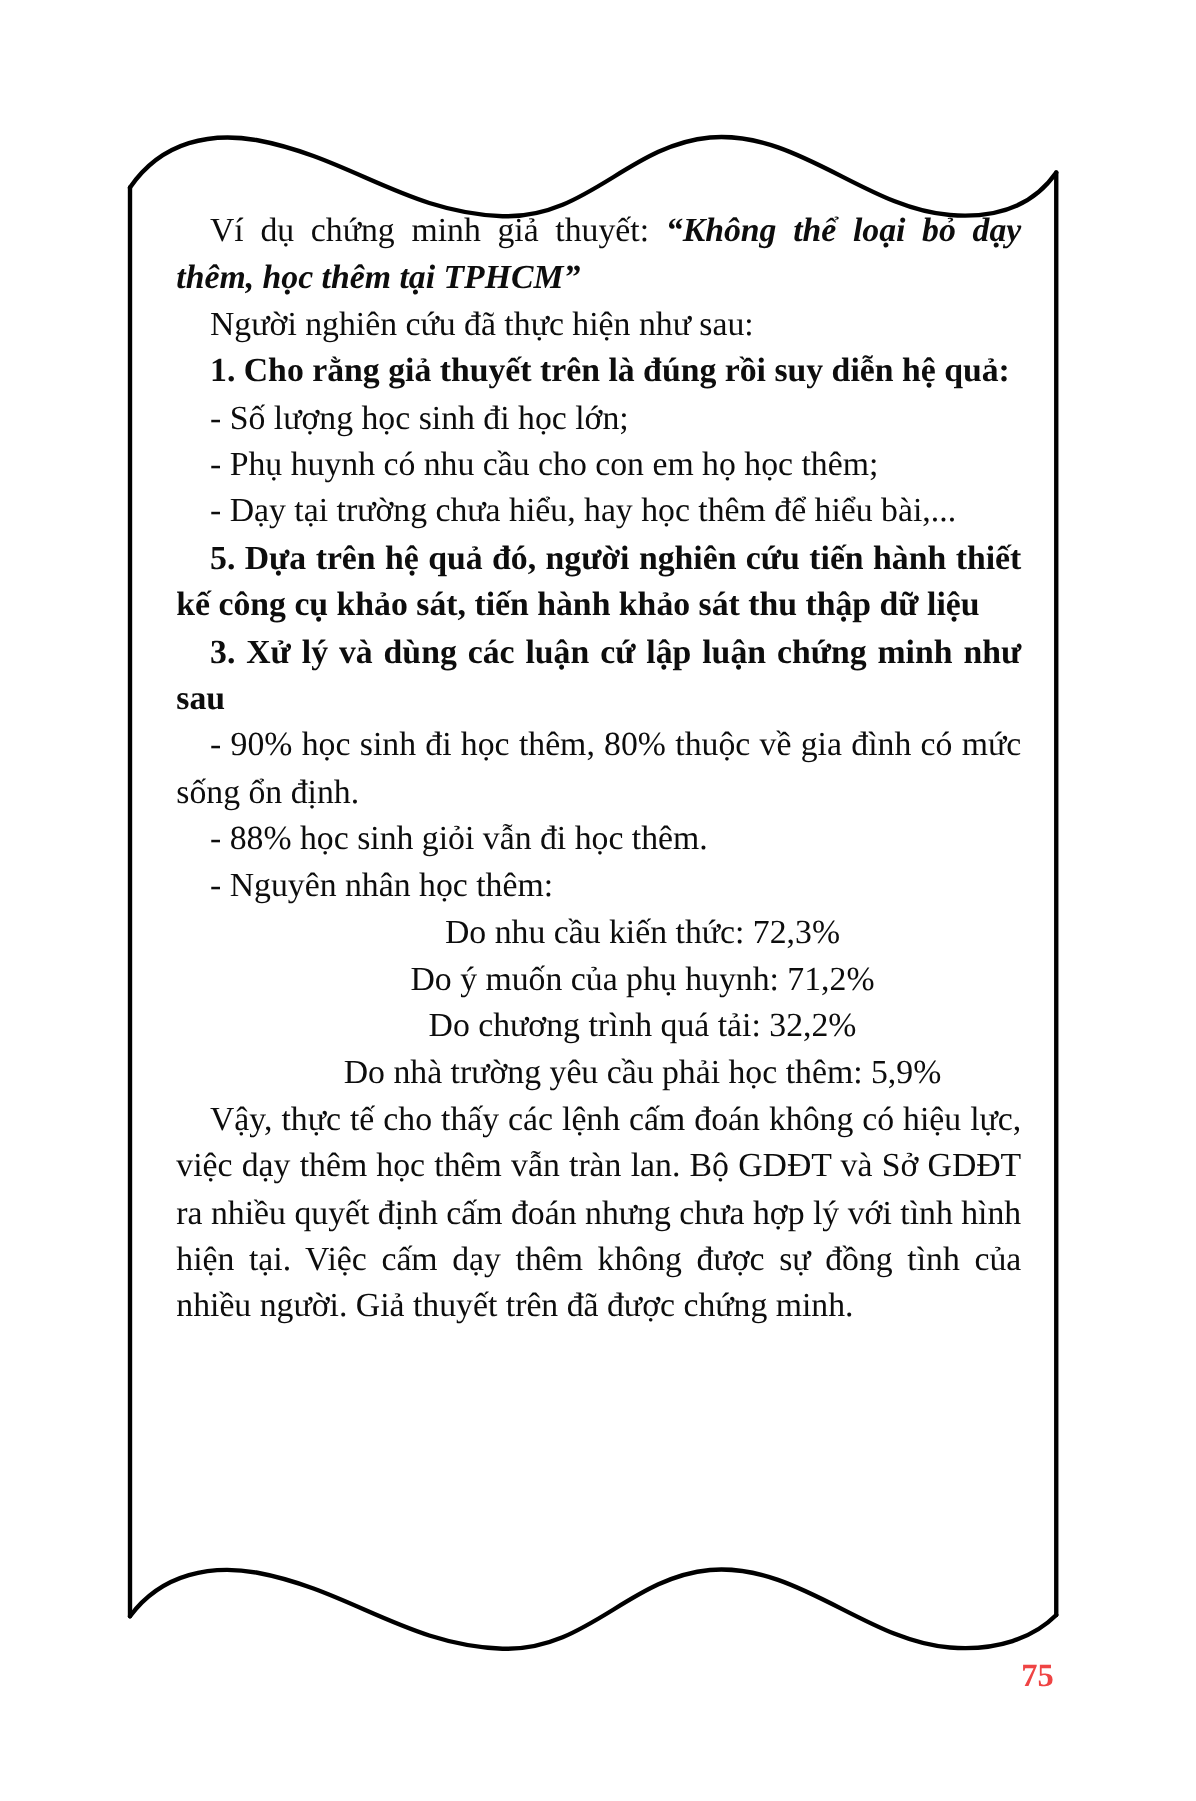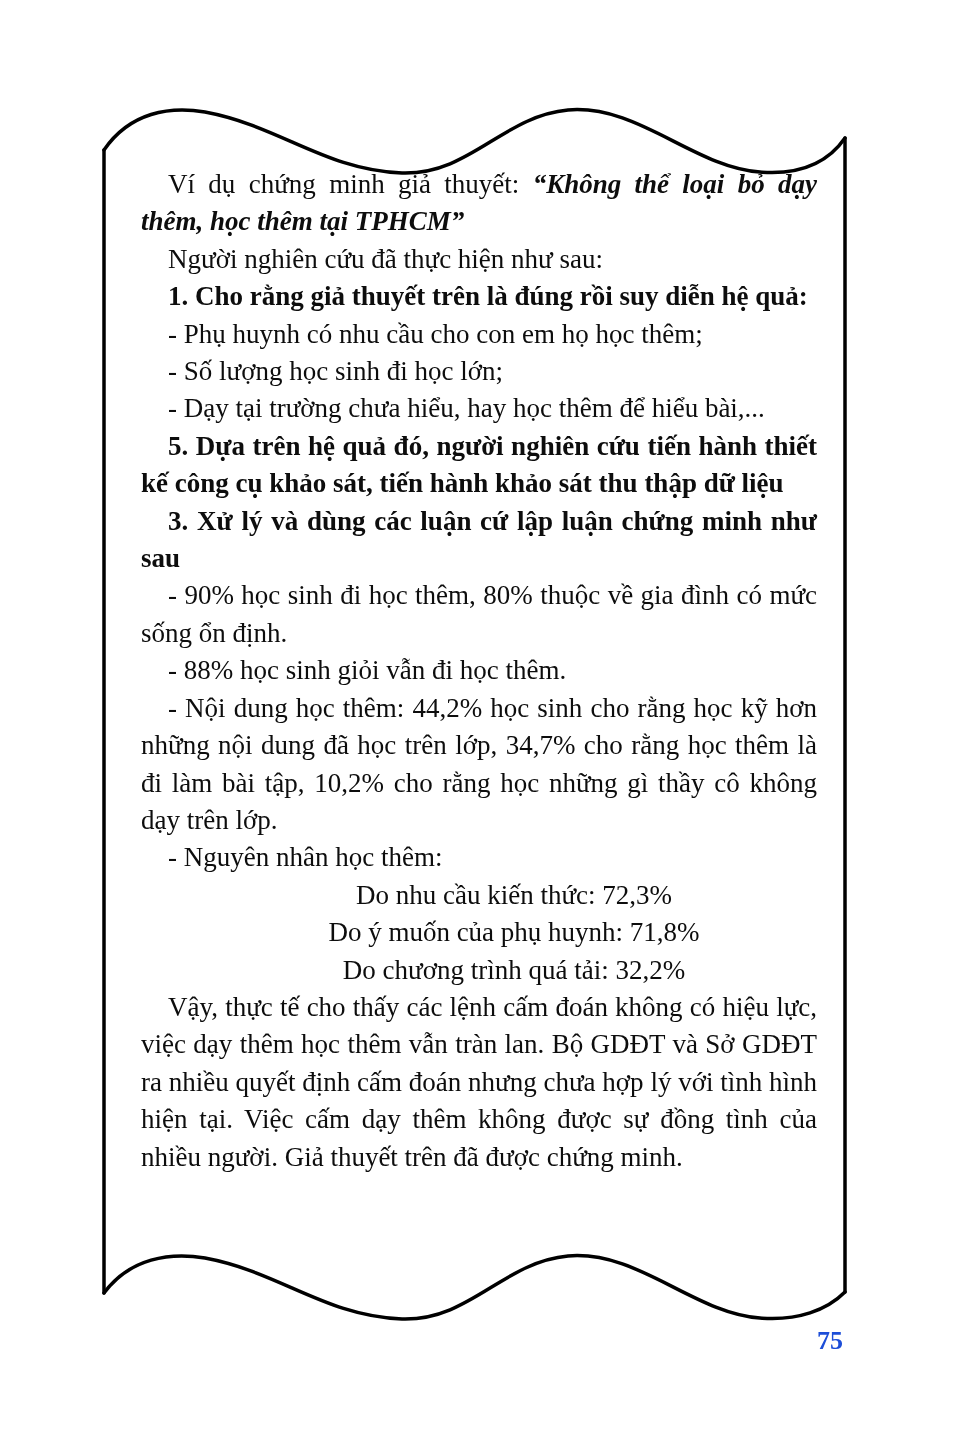--- a/index.html
+++ b/index.html
@@ -50,21 +50,21 @@
     text-indent: 0;
     padding-left: 70px;
     text-align: center;
   }
   .page-number {
     position: absolute;
     top: 1326px;
     right: 114px;
     font-size: 26px;
     font-weight: bold;
-    color: #1d4ed8;
+    color: #ef4444;
   }
 </style>
 </head>
 <body>
 
 <div class="page">
 
   <svg class="border-svg" viewBox="0 0 957 1441" xmlns="http://www.w3.org/2000/svg">
 
     <path d="M 104 150 C 130 112, 170 106, 205 112 C 280 126, 325 170, 402 173
@@ -81,36 +81,36 @@
   </svg>
 
   <div class="text-block">
 
     <p class="para"><span>Ví dụ chứng minh giả thuyết: </span><span class="quote-bi">“Không thể loại bỏ dạy thêm, học thêm tại TPHCM”</span></p>
 
     <p class="para">Người nghiên cứu đã thực hiện như sau:</p>
 
     <p class="para heading">1. Cho rằng giả thuyết trên là đúng rồi suy diễn hệ quả:</p>
 
+    <p class="para">- Số lượng học sinh đi học lớn;</p>
     <p class="para">- Phụ huynh có nhu cầu cho con em họ học thêm;</p>
-    <p class="para">- Số lượng học sinh đi học lớn;</p>
     <p class="para">- Dạy tại trường chưa hiểu, hay học thêm để hiểu bài,...</p>
 
     <p class="para heading">5. Dựa trên hệ quả đó, người nghiên cứu tiến hành thiết kế công cụ khảo sát, tiến hành khảo sát thu thập dữ liệu</p>
 
     <p class="para heading">3. Xử lý và dùng các luận cứ lập luận chứng minh như sau</p>
 
     <p class="para">- 90% học sinh đi học thêm, 80% thuộc về gia đình có mức sống ổn định.</p>
     <p class="para">- 88% học sinh giỏi vẫn đi học thêm.</p>
-    <p class="para">- Nội dung học thêm: 44,2% học sinh cho rằng học kỹ hơn những nội dung đã học trên lớp, 34,7%  cho rằng học thêm là đi làm bài tập, 10,2% cho rằng học những gì thầy cô không dạy trên lớp.</p>
     <p class="para">- Nguyên nhân học thêm:</p>
 
     <p class="para reason">Do nhu cầu kiến thức: 72,3%</p>
-    <p class="para reason">Do ý muốn của phụ huynh: 71,8%</p>
+    <p class="para reason">Do ý muốn của phụ huynh: 71,2%</p>
     <p class="para reason">Do chương trình quá tải: 32,2%</p>
+    <p class="para reason">Do nhà trường yêu cầu phải học thêm: 5,9%</p>
 
     <p class="para">Vậy, thực tế cho thấy các lệnh cấm đoán không có hiệu lực, việc dạy thêm học thêm vẫn tràn lan. Bộ GDĐT và Sở GDĐT ra nhiều quyết định cấm đoán nhưng chưa hợp lý với tình hình hiện tại. Việc cấm dạy thêm không được sự đồng tình của nhiều người. Giả thuyết trên đã được chứng minh.</p>
 
   </div>
 
   <div class="page-number">75</div>
 
 </div>
 
 </body></html>

